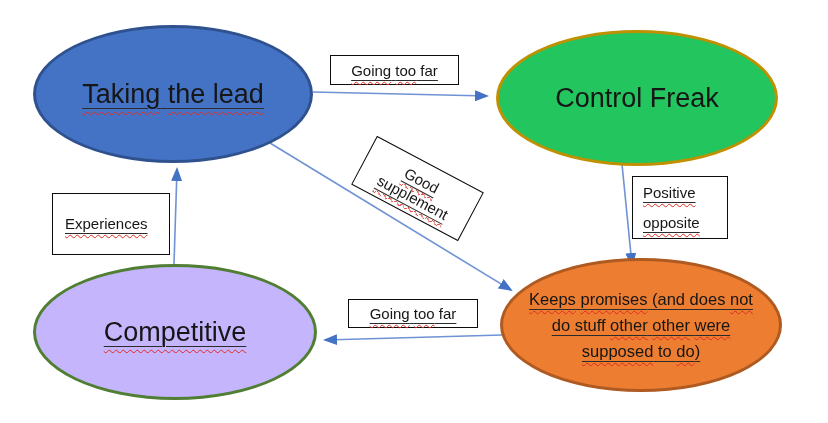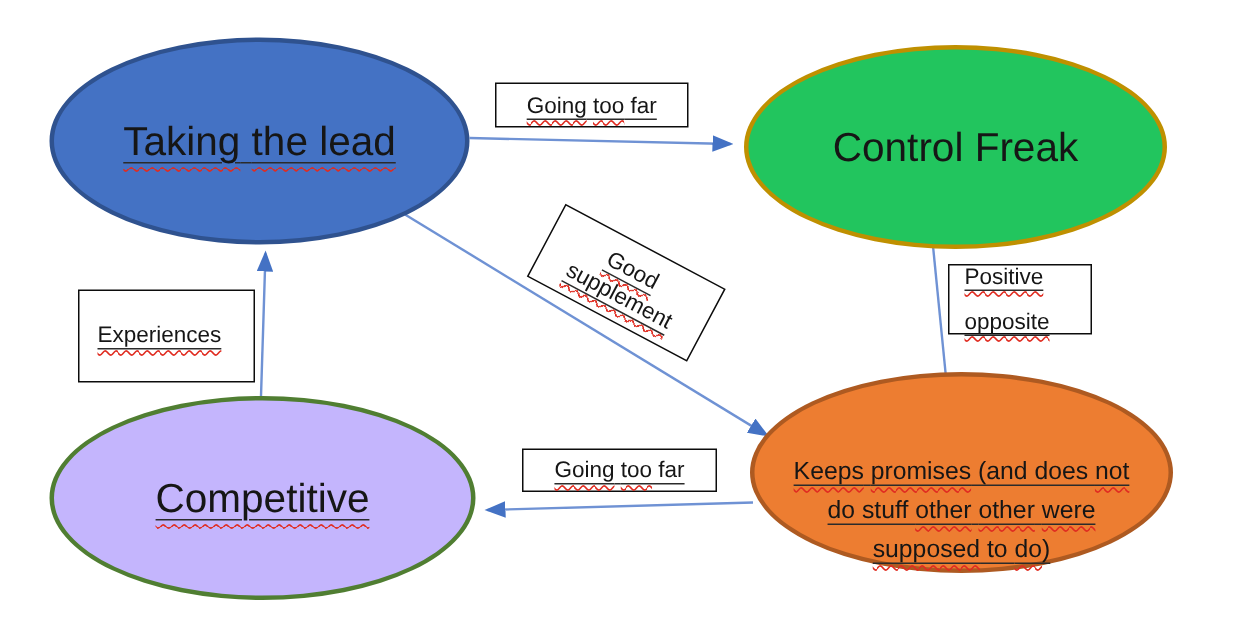--- a/index.html
+++ b/index.html
@@ -11,34 +11,34 @@
 
   
   .ellipse{
     position:absolute;border-radius:50%;border:3px solid;
     display:flex;flex-direction:column;align-items:center;justify-content:center;
     text-align:center;box-sizing:border-box;
   }
   .e-taking  {left:33px;  top:25px;  width:280px; height:138px;}
   .e-control {left:496px; top:30px;  width:282px; height:136px;}
   .e-comp    {left:33px;  top:264px; width:284px; height:136px;}
-  .e-keeps   {left:500px; top:248px; width:282px; height:134px;justify-content:flex-end;}
+  .e-keeps   {left:500px; top:258px; width:282px; height:134px;}
   .big-title{font-size:27px;white-space:nowrap;letter-spacing:0px;}
   .small-text{font-size:16.5px;line-height:26px;white-space:nowrap;}
 
   
   .lbl{
     position:absolute;background:#ffffff;border:1.6px solid #0c0c0c;
     box-sizing:border-box;font-size:15px;
     display:flex;flex-direction:column;justify-content:center;align-items:center;
   }
   .lb-top {left:330px;top:55px; width:129px;height:30px;}
   .lb-good{left:357px;top:161px;width:121px;height:55px;transform:rotate(28deg);line-height:19px;}
   .lb-exp {left:52px; top:193px;width:118px;height:62px;align-items:flex-start;padding-left:12px;line-height:30px;justify-content:center;}
-  .lb-pos {left:632px;top:176px;width:96px; height:47px;align-items:flex-start;padding-left:10px;line-height:30px;}
+  .lb-pos {left:632px;top:176px;width:96px; height:63px;align-items:flex-start;padding-left:10px;line-height:30px;}
   .lb-bot {left:348px;top:299px;width:130px;height:29px;}
   .lbl div{white-space:nowrap;}
 
   
   .ul{text-decoration:underline;text-decoration-color:#2b2b2b;text-decoration-thickness:1.1px;text-underline-offset:3.5px;}
   .sq{text-decoration:underline;text-decoration-style:wavy;text-decoration-color:#e02b20;text-decoration-thickness:1px;text-underline-offset:5px;}
   .big-title.ul{text-underline-offset:5px;}
   .big-title .sq{text-underline-offset:8px;}
   .small-text .sq{text-underline-offset:5px;}
 

